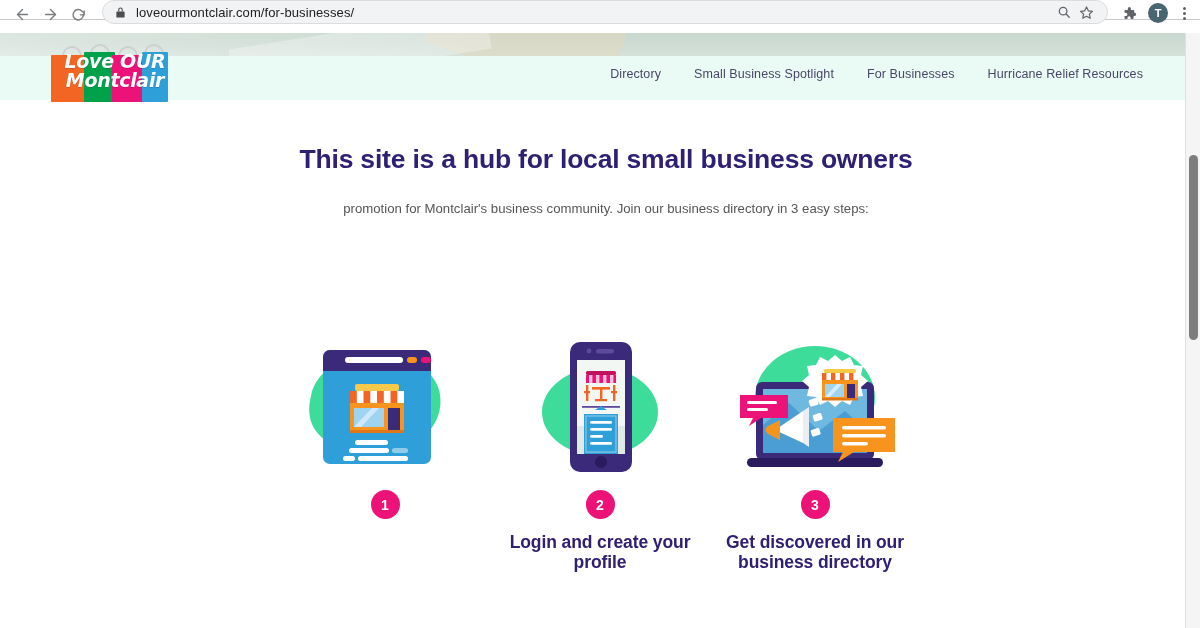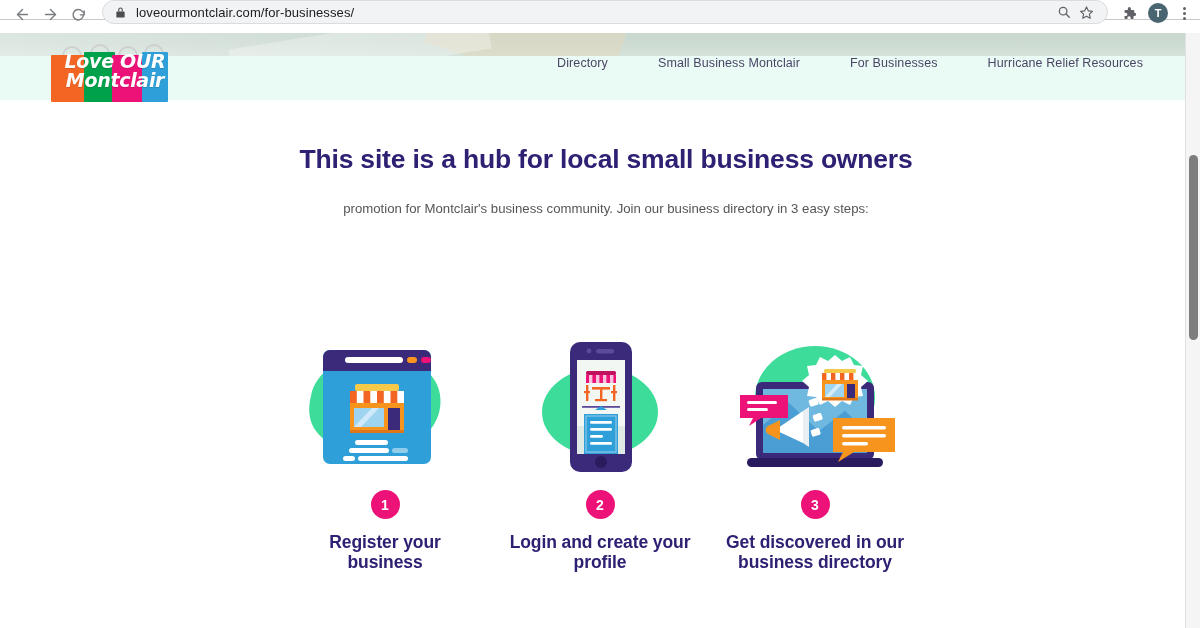--- a/index.html
+++ b/index.html
@@ -91,21 +91,21 @@
   }
 
   
   .site-nav {
     position: absolute; top: 23px; left: 0;
     width: 1200px; height: 44px;
     background: #e9fbf4;
   }
   .nav-links {
     position: absolute; right: 57px; top: 0; height: 36px;
-    display: flex; gap: 50px;
+    display: flex; align-items: center; gap: 33px;
   }
   .nav-link {
     font-size: 12.5px;
     color: #4b4667;
     white-space: nowrap;
     letter-spacing: .1px;
   }
 
   
   .logo {
@@ -259,21 +259,21 @@
   </div>
 </div>
 
 <div class="viewport">
 
   <div class="hero-strip"></div>
 
   <div class="site-nav">
     <div class="nav-links">
       <a class="nav-link">Directory</a>
-      <a class="nav-link">Small Business Montclair</a>
+      <a class="nav-link">Small Business Spotlight</a>
       <a class="nav-link">For Businesses</a>
       <a class="nav-link">Hurricane Relief Resources</a>
     </div>
   </div>
 
   <div class="logo">
     <div class="bag-handle" style="left:16px;  top:4px;"></div>
     <div class="bag-handle" style="left:44px;  top:2px;"></div>
     <div class="bag-handle" style="left:72px;  top:4px;"></div>
     <div class="bag-handle" style="left:98px;  top:2px;"></div>
@@ -326,21 +326,20 @@
 
             <rect x="62" y="102" width="33" height="5" rx="2.5" fill="#ffffff"></rect>
             <rect x="56" y="110" width="40" height="5" rx="2.5" fill="#ffffff"></rect>
             <rect x="99" y="110" width="16" height="5" rx="2.5" fill="#8fcdeb"></rect>
             <rect x="50" y="118" width="12" height="5" rx="2.5" fill="#ffffff"></rect>
             <rect x="65" y="118" width="50" height="5" rx="2.5" fill="#ffffff"></rect>
             <rect x="73" y="130" width="23" height="7" rx="3.5" fill="none" stroke="#ffffff" stroke-width="1.6"></rect>
           </svg>
         </div>
         <div class="badge">1</div>
-        <div class="step-label">Register your business</div>
       </div>
 
       <div class="step">
         <div class="step-art">
           <svg viewBox="0 0 185 140" width="185" height="140">
             <ellipse cx="92" cy="74" rx="58" ry="44" fill="#3ddc9a"></ellipse>
             <rect x="62" y="4" width="62" height="130" rx="10" fill="#3b2a7a"></rect>
             <rect x="69" y="22" width="48" height="94" fill="#f2f7f4"></rect>
             <rect x="69" y="88" width="48" height="28" fill="#dfe9e5"></rect>
             <circle cx="81" cy="13" r="2.4" fill="#5d4a9c"></circle>

